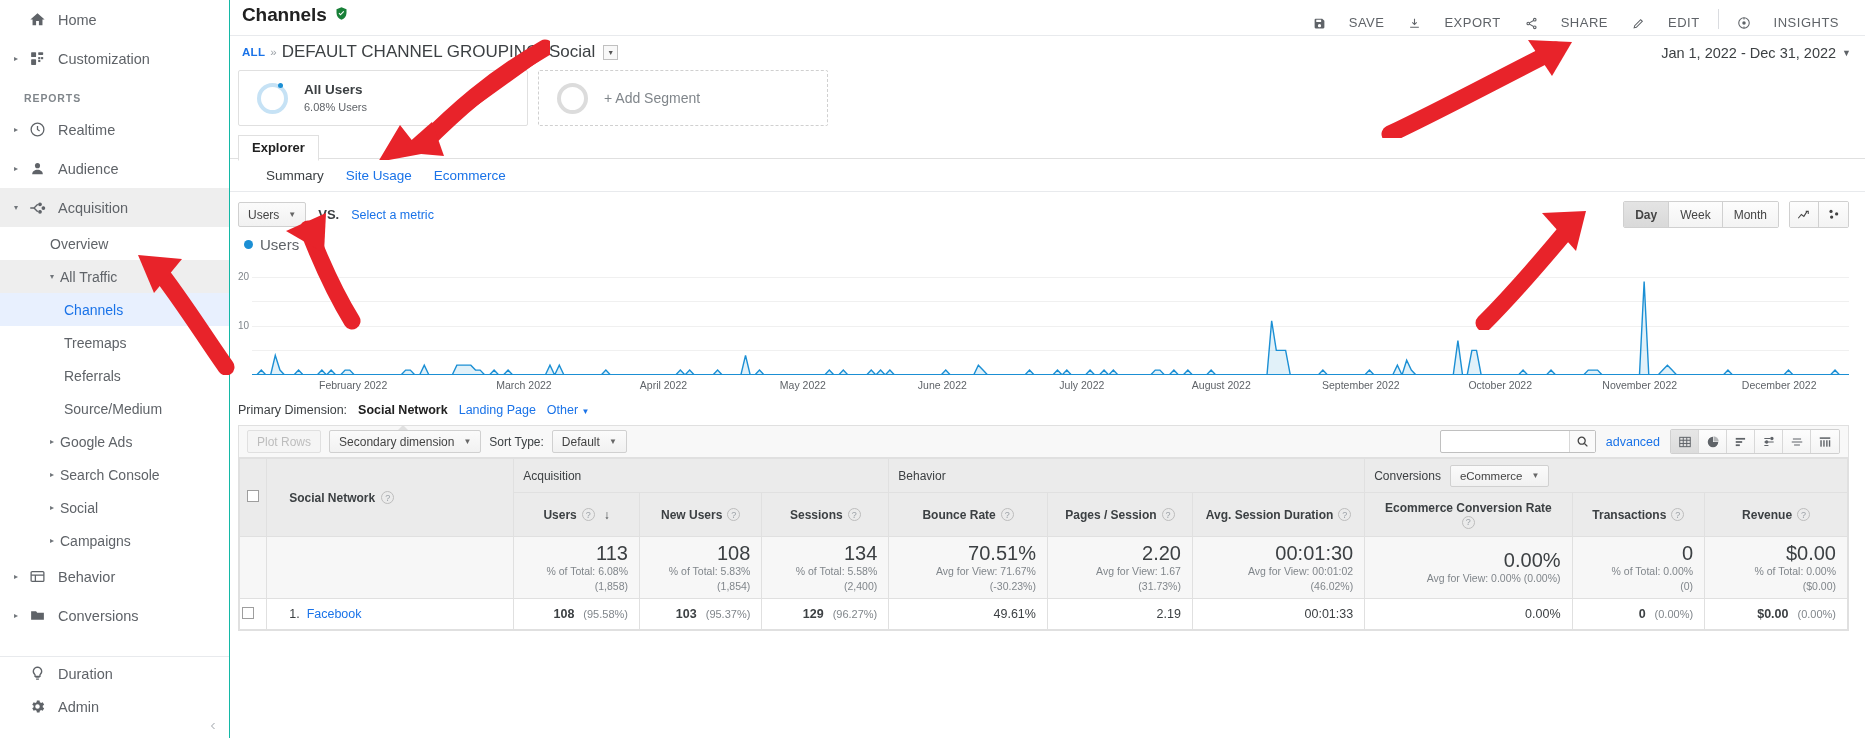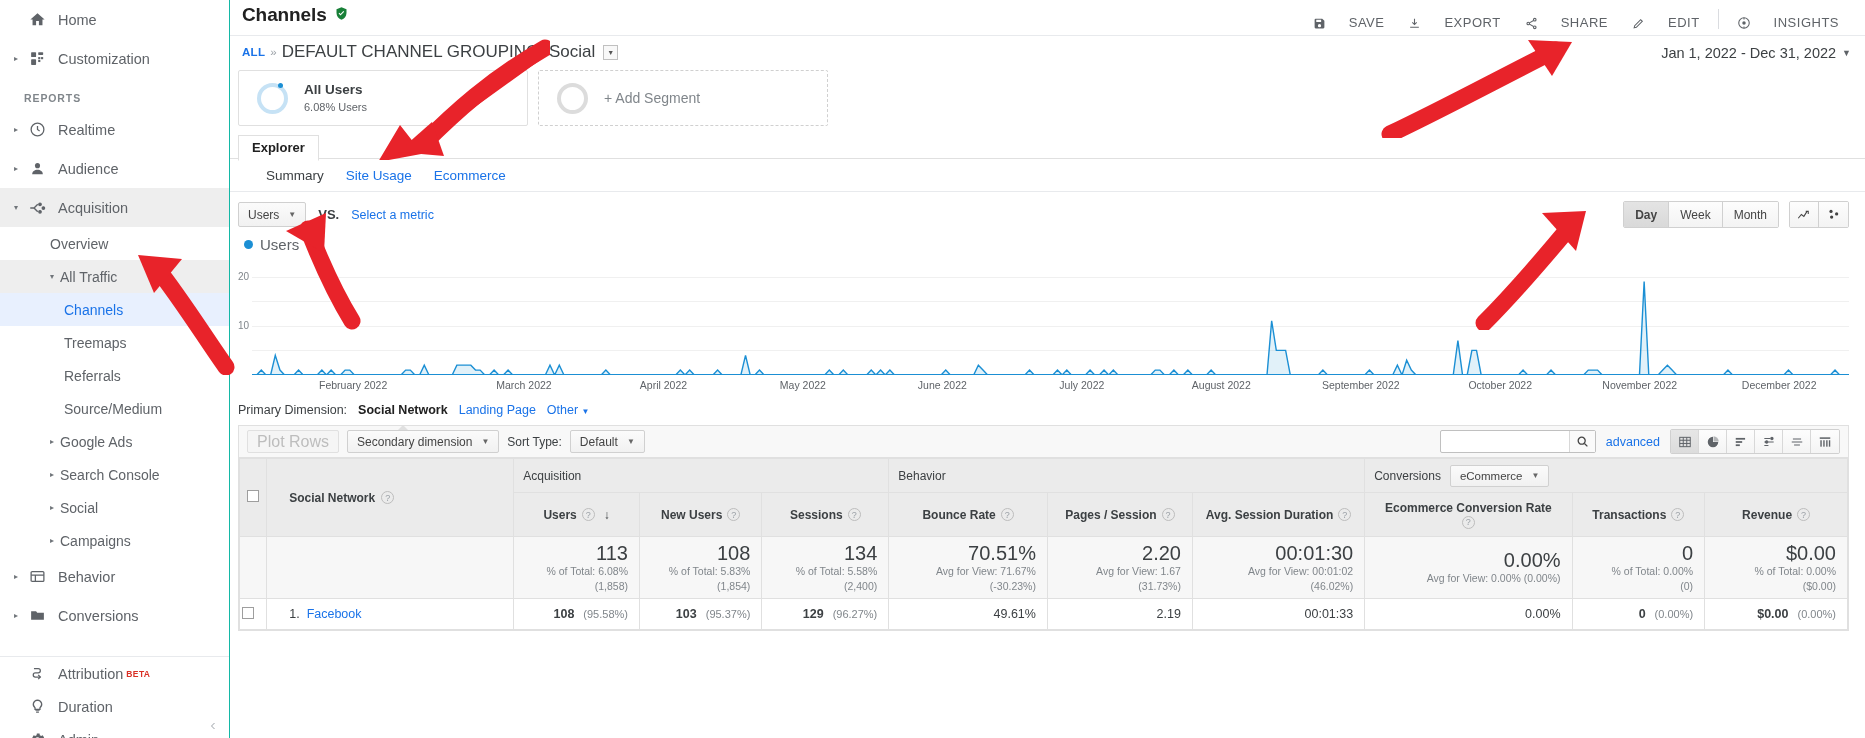--- a/index.html
+++ b/index.html
@@ -174,21 +174,21 @@
   .pd-other { color:#1a73e8; cursor:pointer; }
 
   
   .ttoolbar {
     display:flex; align-items:center; justify-content:space-between;
     background:#f8f8f8; border:1px solid #e0e0e0; border-bottom:none;
     margin:8px 16px 0 8px; padding:5px 8px; height:32px;
   }
   .tt-left { display:flex; align-items:center; gap:8px; }
   .plot-rows { border:1px solid #e0e0e0; background:#f5f5f5; color:#bdbdbd; height:23px;
-    display:flex; align-items:center; padding:0 9px; font-size:16px; border-radius:2px; }
+    display:flex; align-items:center; padding:0 9px; font-size:12px; border-radius:2px; }
   .tt-lbl { font-size:12px; color:#3c4043; }
   .tt-right { display:flex; align-items:center; gap:10px; }
   .searchbox { display:flex; height:23px; border:1px solid #c0c0c0; background:#fff; border-radius:2px; }
   .searchbox input { border:none; outline:none; width:128px; padding:0 6px; font-size:12px;
     font-family:"Liberation Sans",sans-serif; background:transparent; }
   .search-btn { width:26px; border-left:1px solid #d8d8d8; background:#fafafa;
     display:flex; align-items:center; justify-content:center; cursor:pointer; }
   .viewicons { display:flex; border:1px solid #d0d0d0; border-radius:2px; overflow:hidden; }
   .viewicons .vi {
     width:28px; height:23px; display:flex; align-items:center; justify-content:center;
@@ -357,31 +357,20 @@
         <span class="ico">
           <svg width="17" height="17" viewBox="0 0 24 24" fill="#5f6368">
               <path d="M3 6h7l1.6 2H21v10H3z"></path>
             </svg>
         </span>
         <span class="lbl">Conversions</span>
       </div>
     </div>
 
     <div class="nav-bottom">
-      <div class="nav-item" style="height:33px">
-        <span class="arrow"></span>
-        <span class="ico">
-          <svg width="17" height="17" viewBox="0 0 24 24" fill="none" stroke="#5f6368" stroke-width="1.8">
-              <path d="M7 5h6a3 3 0 0 1 0 6H9a3 3 0 0 0 0 6h7"></path>
-              <path d="M13 14l3 3-3 3"></path>
-            </svg>
-        </span>
-        <span class="lbl">Attribution</span>
-        <span class="beta">BETA</span>
-      </div>
       <div class="nav-item" style="height:33px">
         <span class="arrow"></span>
         <span class="ico">
           <svg width="17" height="17" viewBox="0 0 24 24" fill="none" stroke="#5f6368" stroke-width="1.8">
               <path d="M9 17h6M10 20h4"></path>
               <path d="M12 3a6 6 0 0 0-3.5 10.8V16h7v-2.2A6 6 0 0 0 12 3z"></path>
             </svg>
         </span>
         <span class="lbl">Duration</span>
       </div>

